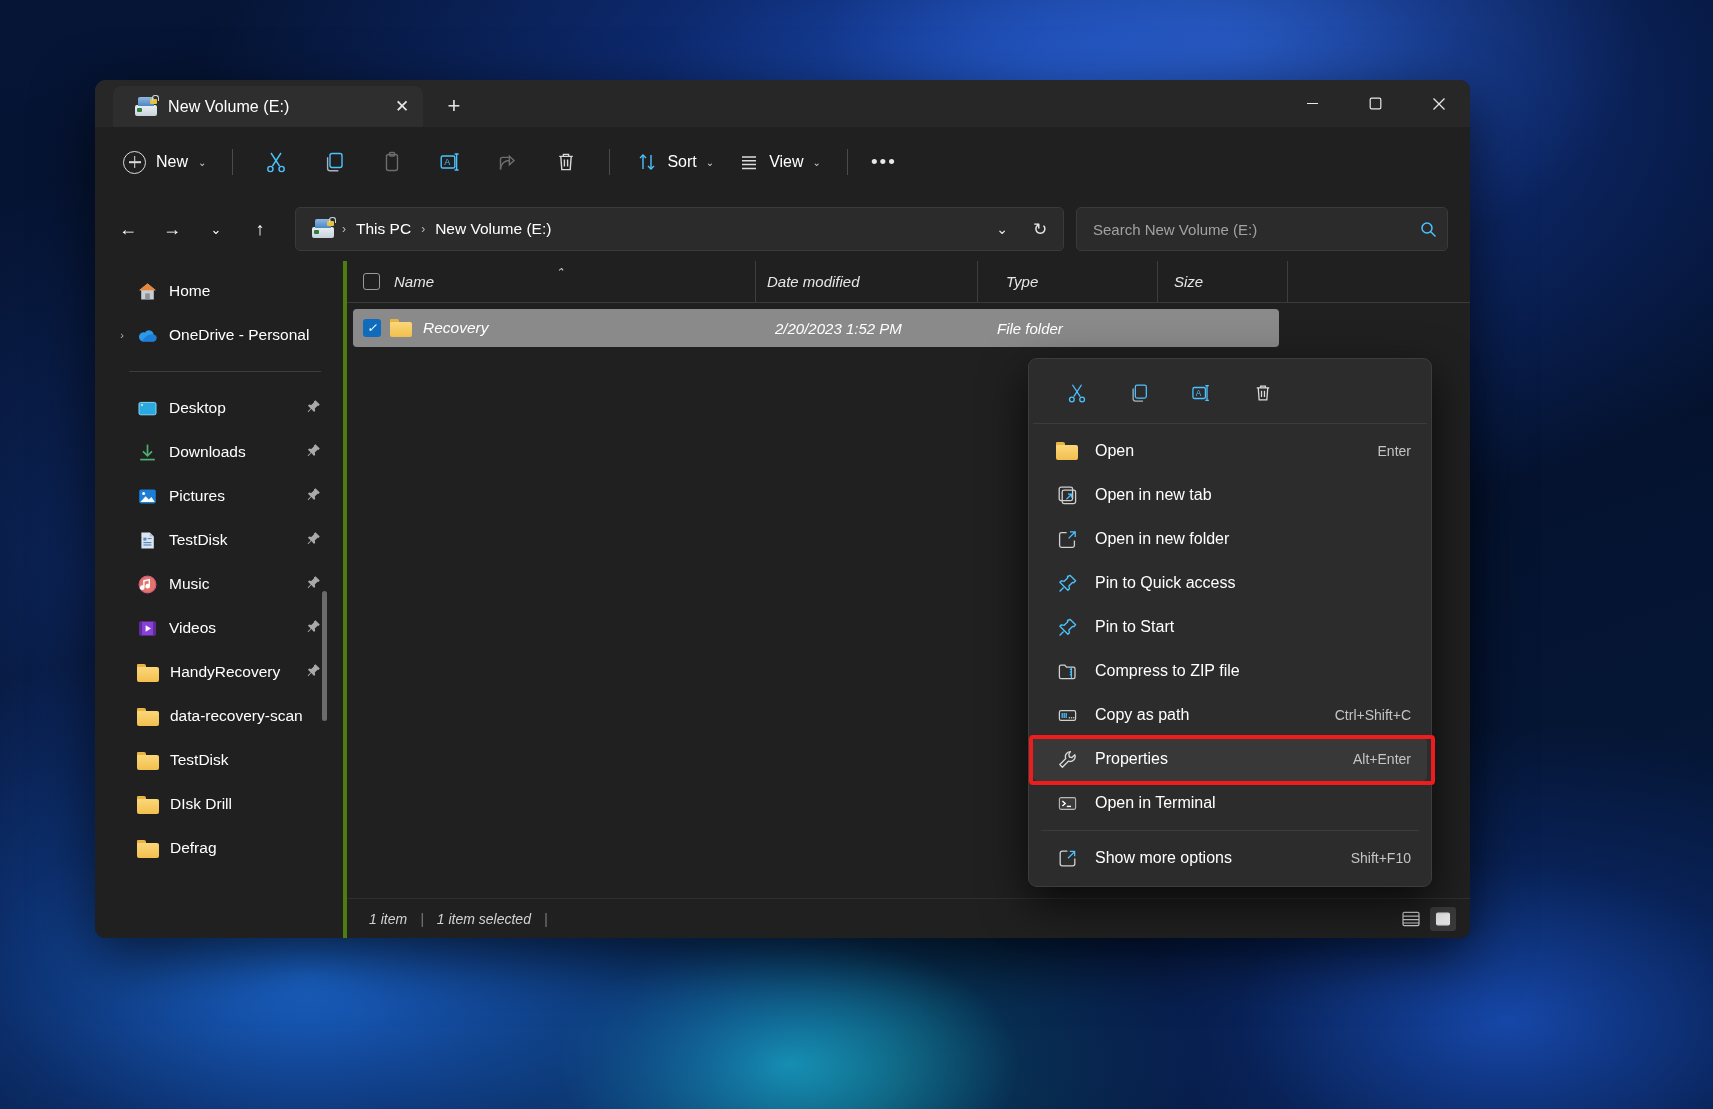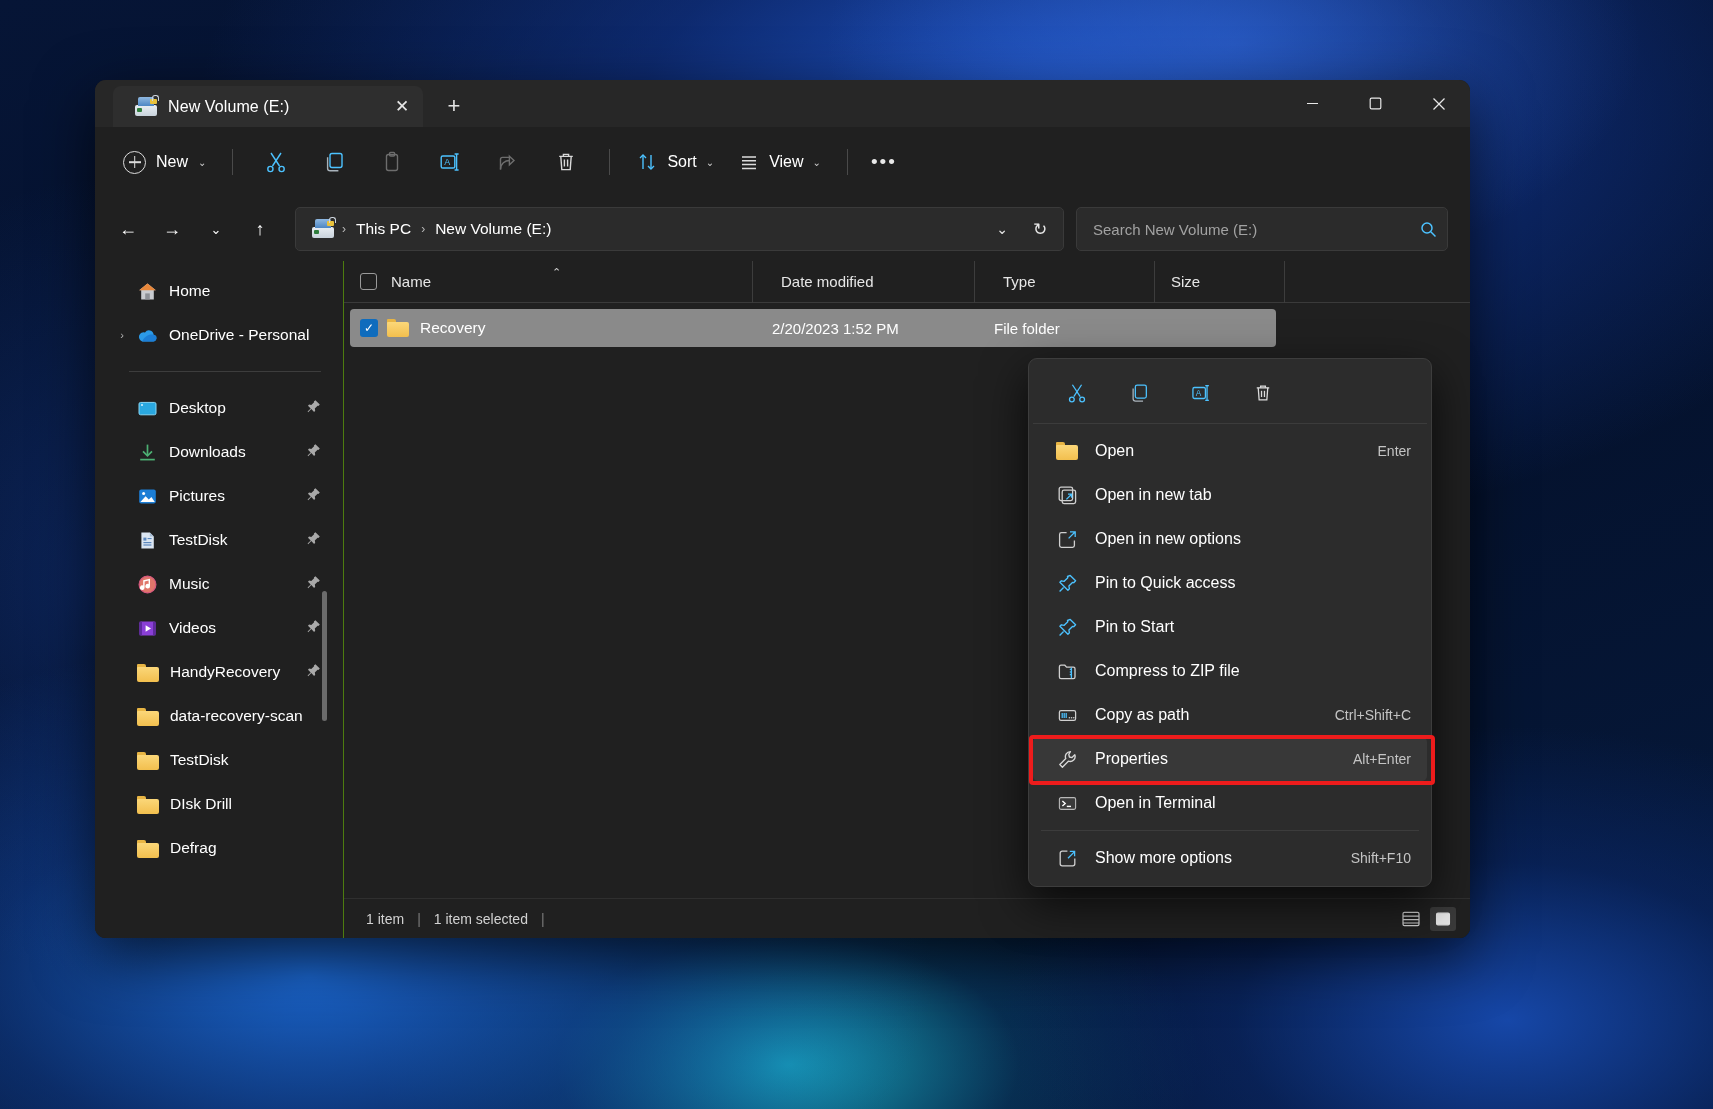--- a/index.html
+++ b/index.html
@@ -190,35 +190,35 @@
     position:absolute; right: 14px; top:50%; transform:translateY(-50%);
     color:#a9a9a9; font-size:14px;
   }
   .side-div { height:1px; background:#3d3d3d; margin: 14px 22px 14px 34px; }
   .side-scroll {
     position:absolute; left: 227px; top: 330px;
     width: 5px; height: 130px; border-radius:3px; background:#6b6b6b;
   }
 
   .content { flex:1 1 auto; display:flex; flex-direction:column; min-width:0; position:relative;
-             background:#202020; border-left:1px solid #4d7c0f;}
+             background:#202020; border-left:4px solid #4d7c0f;font-style:italic;}
 
   
   .colhead {
     height: 42px; display:flex; align-items:center;
     border-bottom:1px solid #3a3a3a; position:relative;
     flex:0 0 auto;
   }
   .col {
     height:42px; display:flex; align-items:center;
     color:#e6e6e6; font-size:15px; position:relative;
   }
   .col + .col { border-left:1px solid #3d3d3d; }
   .col-name { width: 408px; padding-left: 16px; }
-  .col-date { width: 222px; padding-left: 28px; }
+  .col-date { width: 222px; padding-left: 11px; }
   .col-type { width: 180px; padding-left: 28px; }
   .col-size { width: 130px; padding-left: 16px; }
   .col-rest { flex:1 1 auto; border-left:1px solid #3d3d3d; height:42px; }
   .hdr-check {
     width:17px;height:17px;border:1.6px solid #9a9a9a;border-radius:3px;
     margin-right:14px; flex:0 0 auto;
   }
   .sort-caret {
     position:absolute; left: 208px; top: 5px;
     color:#cfcfcf; font-size:11px;
@@ -771,21 +771,21 @@
     <span class="ctx-accel"></span>
   </div>
 
   <div class="ctx-item">
     <span class="ctx-ico">
       <svg width="21" height="21" viewBox="0 0 21 21" fill="none" stroke="#d0d0d0" stroke-width="1.3">
         <path d="M17.4 11.4v5.2a1.8 1.8 0 0 1-1.8 1.8H4.4a1.8 1.8 0 0 1-1.8-1.8V5.4a1.8 1.8 0 0 1 1.8-1.8h5.2"></path>
         <path d="M11.6 9.4l6.4-6.4M13 2.8h5.2V8" stroke="#4cc2ff"></path>
       </svg>
     </span>
-    <span class="ctx-label">Open in new options</span>
+    <span class="ctx-label">Open in new folder</span>
     <span class="ctx-accel"></span>
   </div>
 
   <div class="ctx-item">
     <span class="ctx-ico">
       <svg width="21" height="21" viewBox="0 0 21 21" fill="none" stroke="#4cc2ff" stroke-width="1.35" stroke-linejoin="round">
         <path d="M13.2 2.4l5.4 5.4-1.9 1.9-1.2-.3-3.6 3.6.5 2.8-1.5 1.5-8-8 1.5-1.5 2.8.5 3.6-3.6-.3-1.2z"></path>
         <line x1="6.6" y1="14.4" x2="2.6" y2="18.4"></line>
       </svg>
     </span>

